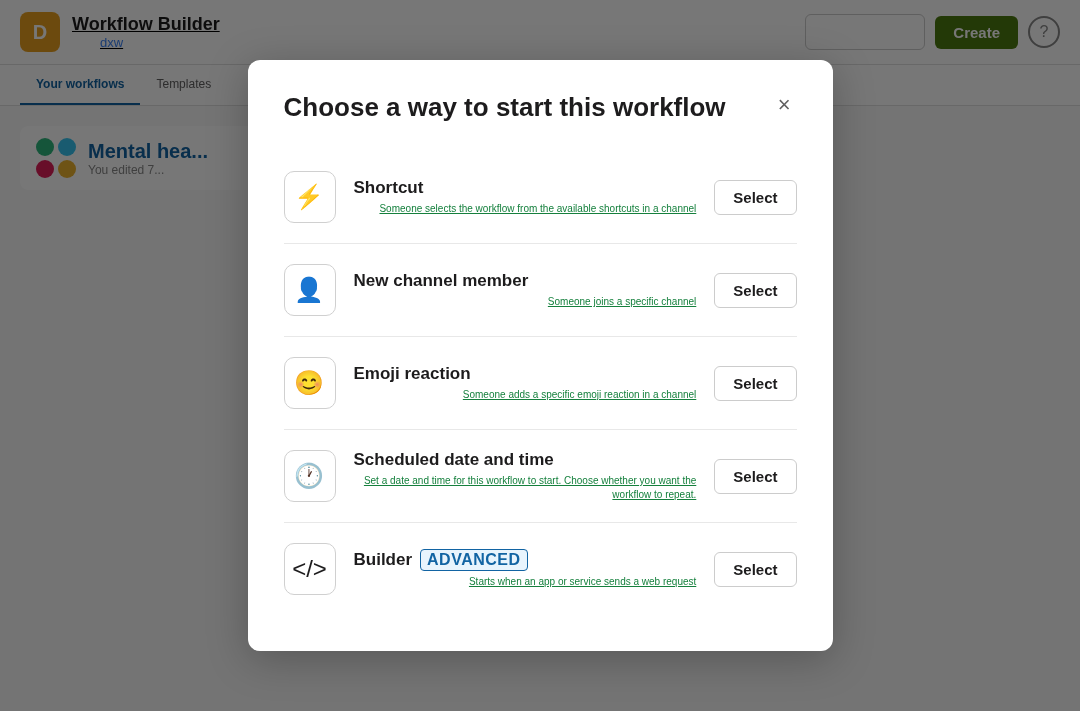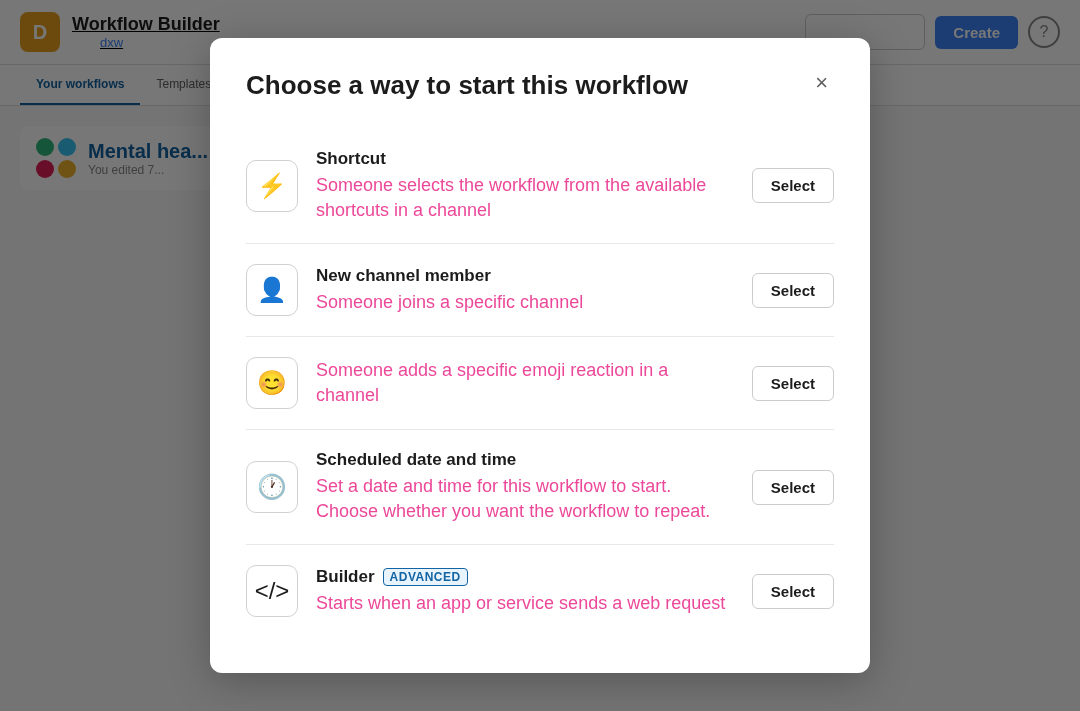--- a/index.html
+++ b/index.html
@@ -48,21 +48,21 @@
 
     .app-header-actions { display: flex; align-items: center; gap: 10px; margin-left: auto; }
     .search-box {
       width: 120px;
       height: 36px;
       border: 1px solid #ccc;
       border-radius: 6px;
       background: #fff;
     }
     .create-btn {
-      background: #3b82f6;
+      background: #4d7c0f;
       color: white;
       border: none;
       border-radius: 6px;
       padding: 8px 18px;
       font-size: 15px;
       font-weight: 600;
       cursor: pointer;
     }
     .help-btn {
       width: 32px;
@@ -143,21 +143,21 @@
       display: flex;
       align-items: center;
       justify-content: center;
       z-index: 100;
     }
 
     
     .modal {
       background: #fff;
       border-radius: 12px;
-      width: 660px;
+      width: 585px;
       max-height: 670px;
       overflow-y: auto;
       padding: 32px 36px 36px 36px;
       position: relative;
       box-shadow: 0 8px 40px rgba(0,0,0,0.25);
     }
 
     .modal-header {
       display: flex;
       align-items: flex-start;
@@ -199,44 +199,45 @@
       border: 1.5px solid #d0d0d0;
       border-radius: 10px;
       display: flex;
       align-items: center;
       justify-content: center;
       flex-shrink: 0;
       font-size: 24px;
       color: #1d1c1d;
     }
 
-    .option-text { flex: 1; }
+    .option-text { flex: 1; text-align: right; }
     .option-name {
       font-size: 17px;
       font-weight: 700;
       color: #1d1c1d;
       margin-bottom: 4px;
       display: flex;
       align-items: center;
       gap: 8px;
     }
     .badge-advanced {
-      font-size: 12px;
+      font-size: 16px;
       font-weight: 600;
       color: #1264a3;
       background: #e8f4fd;
       border: 1px solid #1264a3;
       border-radius: 4px;
       padding: 1px 6px;
       letter-spacing: 0.5px;
     }
     .option-desc {
-      font-size: 18px;
-      color: #ec4899;
+      font-size: 10px;
+      color: #15803d;
       line-height: 1.4;
+      text-decoration: underline;
     }
 
     .select-btn {
       border: 1.5px solid #ccc;
       background: #fff;
       border-radius: 6px;
       padding: 8px 18px;
       font-size: 15px;
       font-weight: 700;
       color: #1d1c1d;
@@ -309,20 +310,23 @@
             <div class="option-name">
               <span>New channel member</span>
             </div>
             <div class="option-desc">Someone joins a specific channel</div>
           </div>
           <button class="select-btn">Select</button>
         </div>
         <div class="option-row">
           <div class="option-icon-wrap">😊</div>
           <div class="option-text">
+            <div class="option-name">
+              <span>Emoji reaction</span>
+            </div>
             <div class="option-desc">Someone adds a specific emoji reaction in a channel</div>
           </div>
           <button class="select-btn">Select</button>
         </div>
         <div class="option-row">
           <div class="option-icon-wrap">🕐</div>
           <div class="option-text">
             <div class="option-name">
               <span>Scheduled date and time</span>
             </div>

